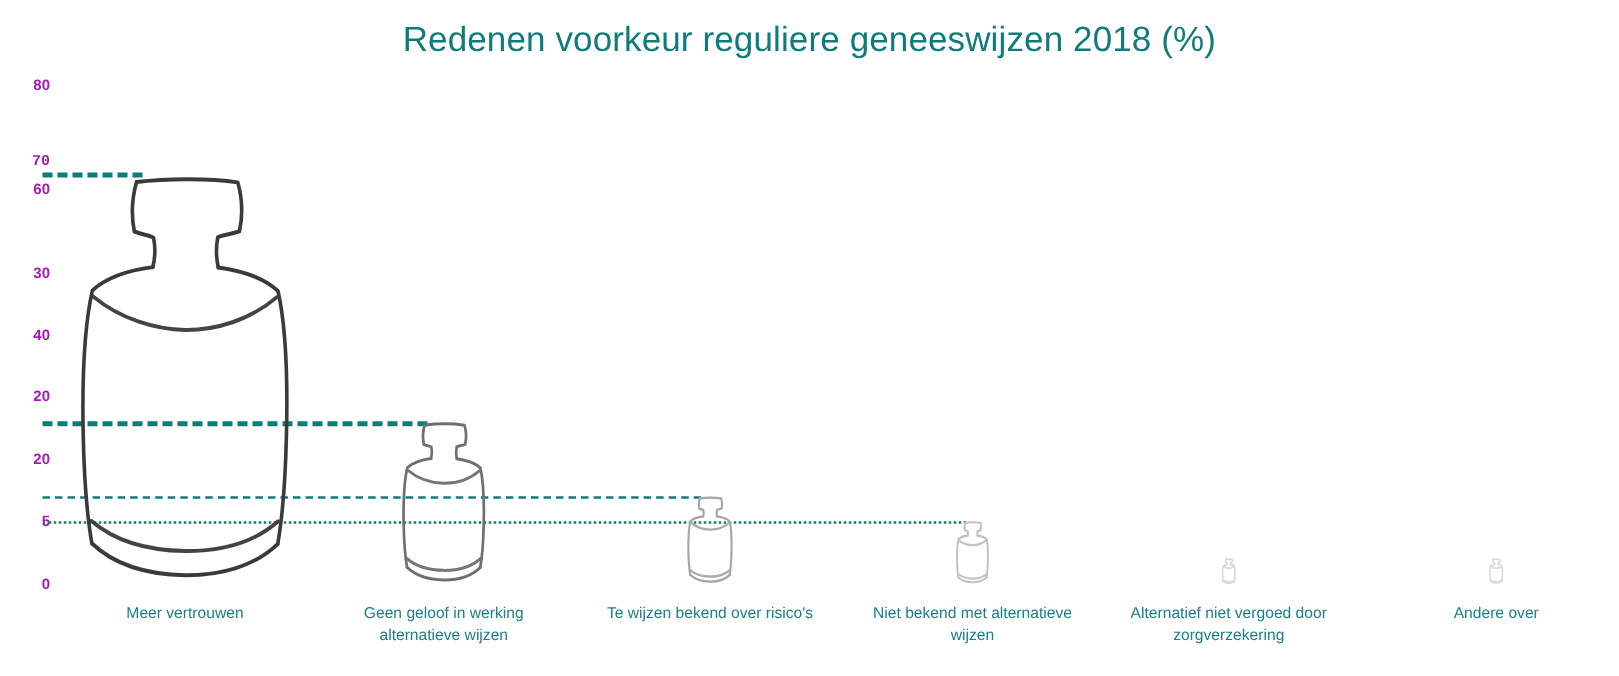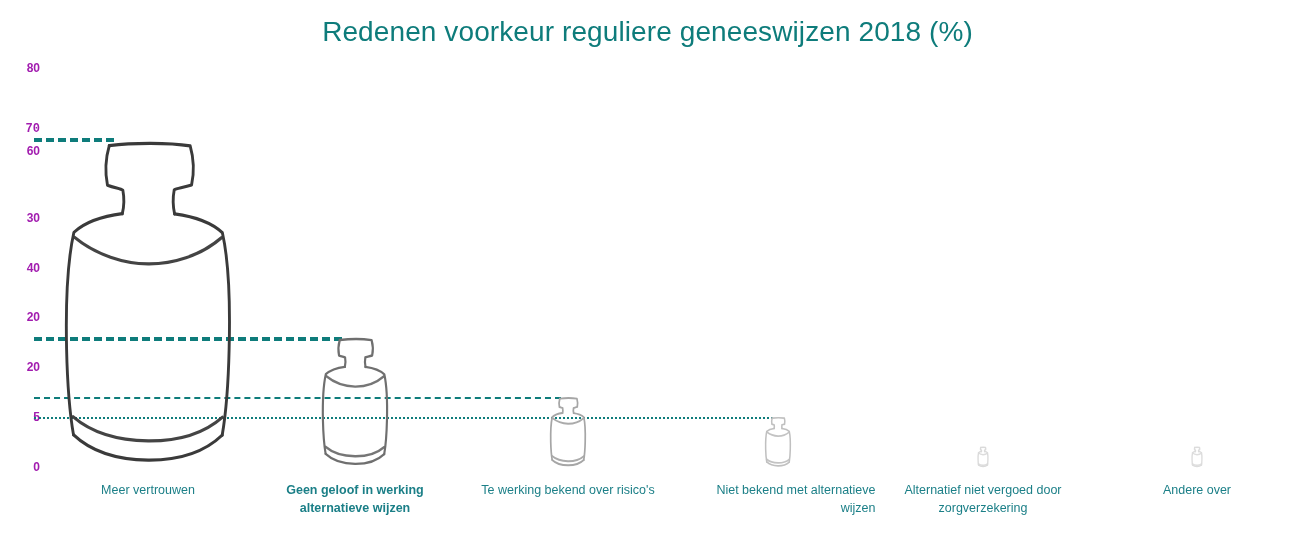--- a/index.html
+++ b/index.html
@@ -292,24 +292,24 @@
                C62.5 57.5 76.6 53.8 87.4 45.4" opacity="0.95"></path>
 
       <path d="M12.2 127.0 C22 134.6 36 137.8 50.2 138.0
                C64.4 138.1 78.0 135.0 87.8 127.2" opacity="0.95"></path>
     </g>
   </svg>
         </div>
       </div>
     <div id="cat-labels">
         <div class="cat-label" style="left: 48px; width: 200px;">Meer vertrouwen</div>
-        <div class="cat-label" style="left: 260px; width: 190px; font-weight: bold;">Geen geloof in werking
+        <div class="cat-label" style="left: 260px; width: 190px;">Geen geloof in werking
 alternatieve wijzen</div>
-        <div class="cat-label" style="left: 470.5px; width: 195px;">Te werking bekend over risico's</div>
-        <div class="cat-label" style="left: 680.5px; width: 195px; text-align: right;">Niet bekend met alternatieve
+        <div class="cat-label" style="left: 470.5px; width: 195px;">Te wijzen bekend over risico's</div>
+        <div class="cat-label" style="left: 680.5px; width: 195px;">Niet bekend met alternatieve
 wijzen</div>
         <div class="cat-label" style="left: 885.5px; width: 195px;">Alternatief niet vergoed door
 zorgverzekering</div>
         <div class="cat-label" style="left: 1099.5px; width: 195px;">Andere over</div>
       </div>
   </div>
 
 </div>
 
 </body></html>

